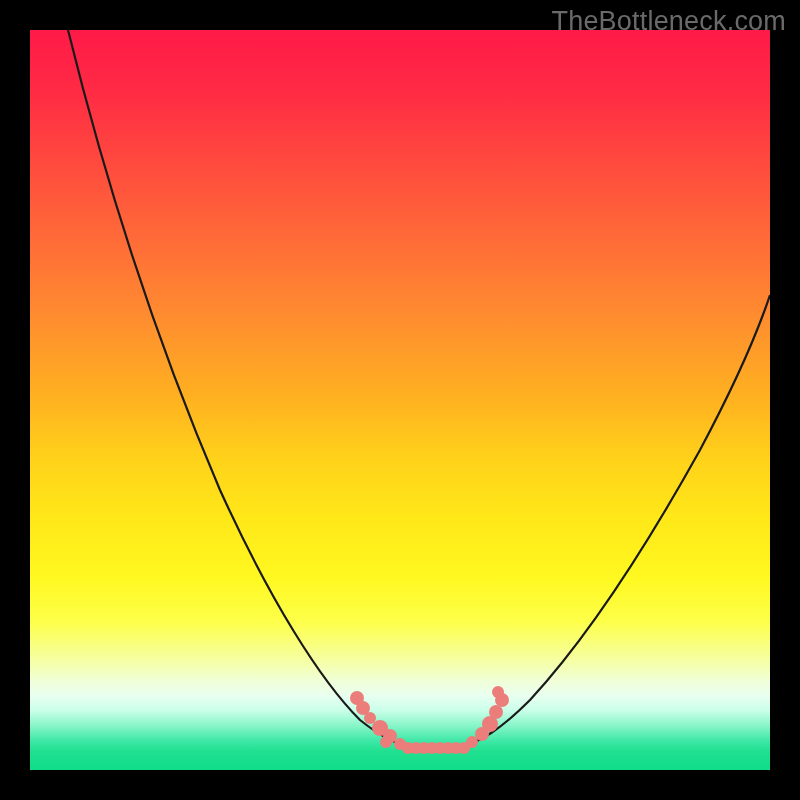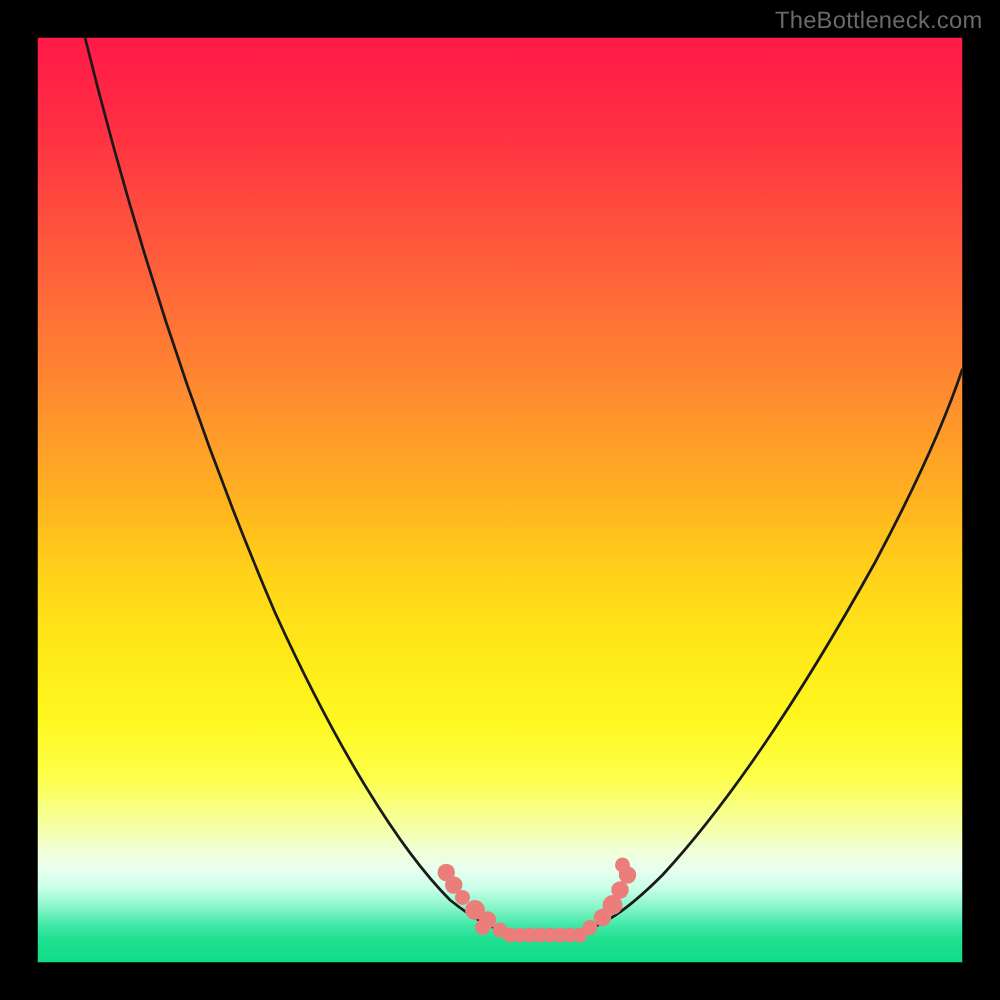--- a/index.html
+++ b/index.html
@@ -48,21 +48,21 @@
     position: absolute;
     inset: 0;
     width: 740px;
     height: 740px;
   }
   .watermark {
     position: absolute;
     top: 6px;
     right: 14px;
     color: #6a6a6a;
-    font-size: 19px;
+    font-size: 27px;
     letter-spacing: 0.2px;
     font-weight: 400;
   }
 </style>
 </head>
 <body>
 
 <div class="watermark">TheBottleneck.com</div>
 
 <div class="frame">

